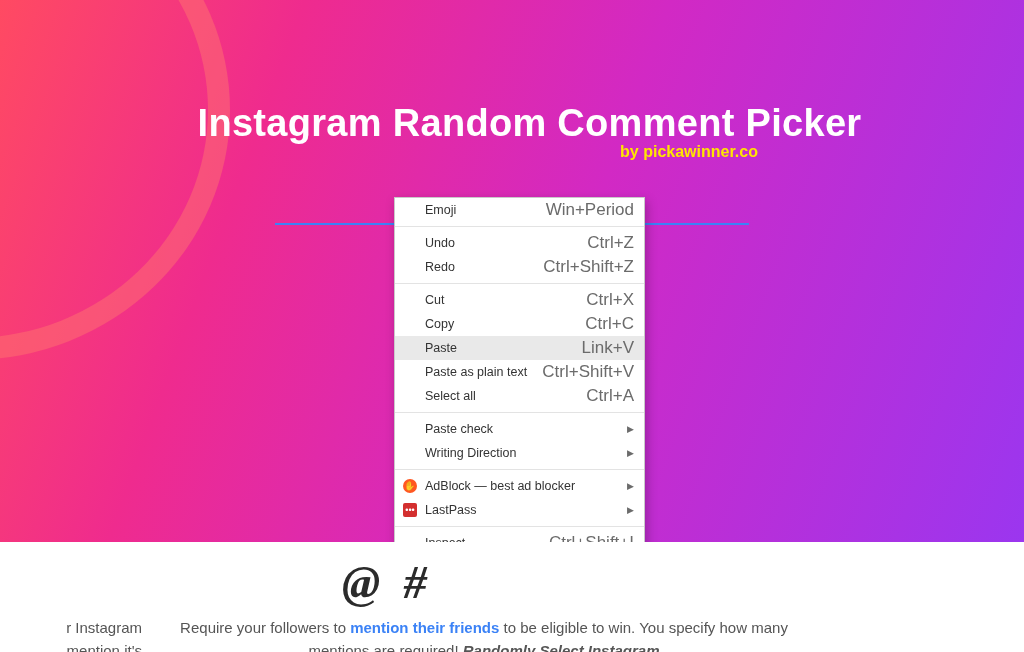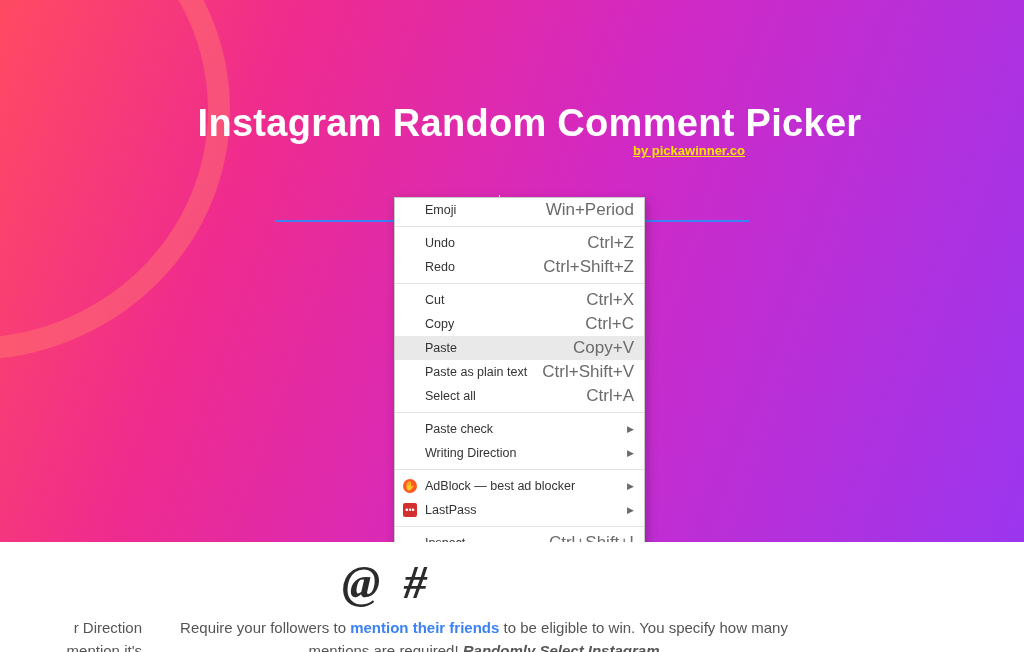--- a/index.html
+++ b/index.html
@@ -30,26 +30,25 @@
       color: #fff;
     }
     .title {
       font-size: 38px;
       font-weight: 700;
       letter-spacing: 0.3px;
       margin-left: 35px;
     }
     .byline {
       color: #ffe600;
-      font-size: 13px;
+      font-size: 16px;
       font-weight: 700;
       margin-top: -2px;
       margin-left: 354px;
       display: block;
-      text-decoration: underline;
     }
     .link-input-wrap {
       width: 474px;
       margin: 36px auto 0;
       border-bottom: 2px solid #3b82f6;
       padding-bottom: 6px;
       text-align: center;
       position: relative;
     }
     .link-input {
@@ -208,21 +207,21 @@
       <div class="mi">
         <span class="lbl">Cut</span>
         <span class="sc">Ctrl+X</span>
       </div>
       <div class="mi">
         <span class="lbl">Copy</span>
         <span class="sc">Ctrl+C</span>
       </div>
       <div class="mi hover">
         <span class="lbl">Paste</span>
-        <span class="sc">Copy+V</span>
+        <span class="sc">Link+V</span>
       </div>
       <div class="mi">
         <span class="lbl">Paste as plain text</span>
         <span class="sc">Ctrl+Shift+V</span>
       </div>
       <div class="mi">
         <span class="lbl">Select all</span>
         <span class="sc">Ctrl+A</span>
       </div>
       <div class="sep"></div>
@@ -249,19 +248,19 @@
       <div class="mi">
         <span class="lbl">Inspect</span>
         <span class="sc">Ctrl+Shift+I</span>
       </div>
     </div>
 </div>
 
 <div class="below">
   <div class="symbols">@ #</div>
   <div class="para-left">
-    <span>r Direction</span><br>
+    <span>r Instagram</span><br>
     <span>mention it's</span>
   </div>
   <div class="para-right">
     <span>Require your followers to </span><b>mention their friends</b><span> to be eligible to win. You specify how many mentions are required! </span><span class="bi">Randomly Select Instagram</span>
   </div>
 </div>
 
 </body></html>

